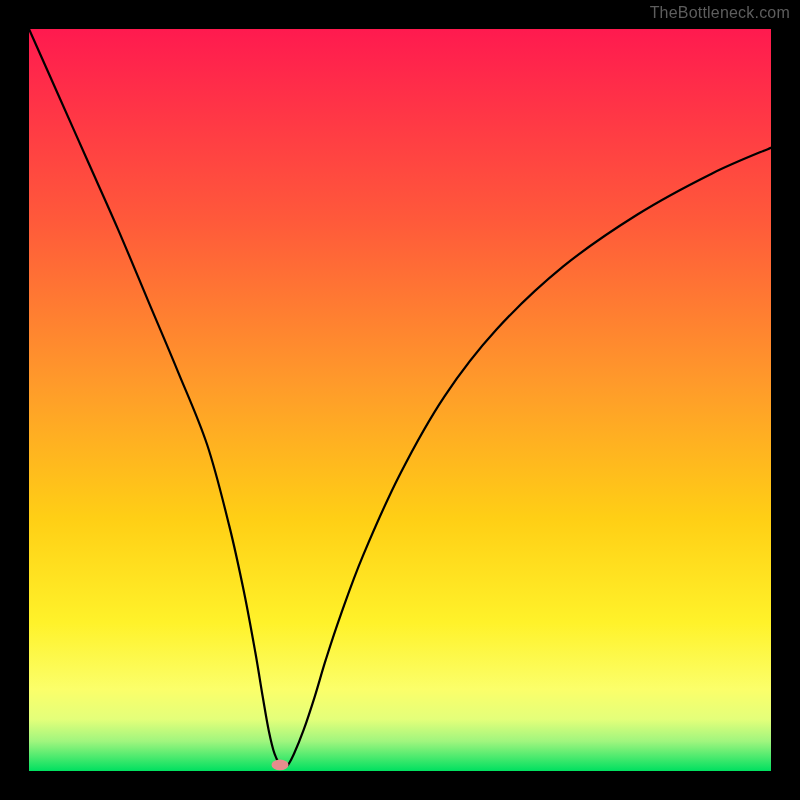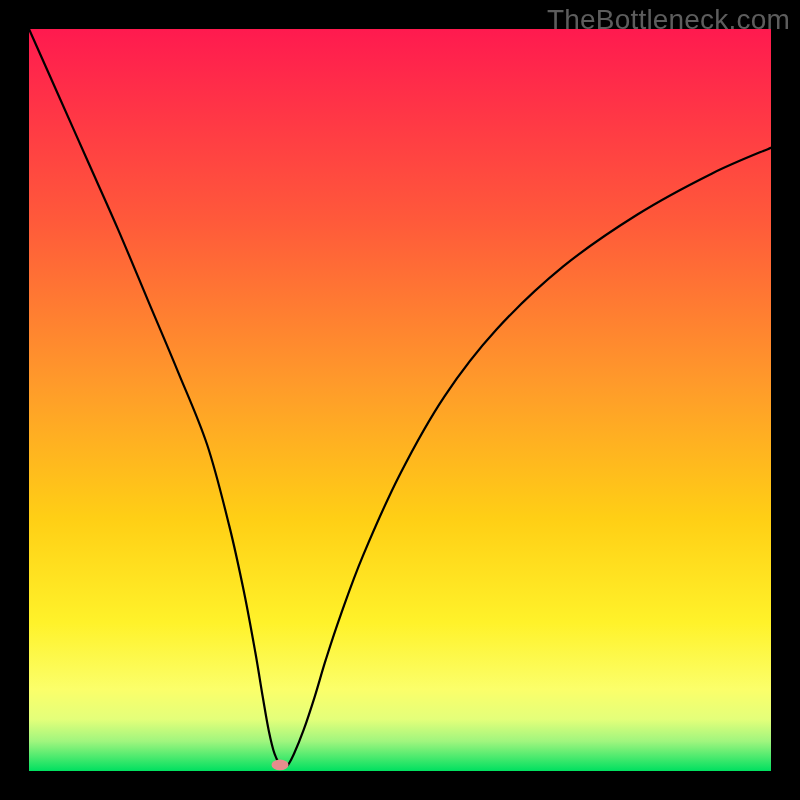--- a/index.html
+++ b/index.html
@@ -15,21 +15,21 @@
     position: absolute;
     left: 0; top: 0;
     width: 800px; height: 800px;
     background: #000;
   }
   .watermark {
     position: absolute;
     top: 4px;
     right: 10px;
     color: #5d5d5d;
-    font-size: 28px;
+    font-size: 16px;
     font-weight: 400;
     letter-spacing: 0.2px;
     z-index: 20;
   }
   .plot-wrap {
     position: absolute;
     left: 29px;
     top: 29px;
     width: 742px;
     height: 742px;

